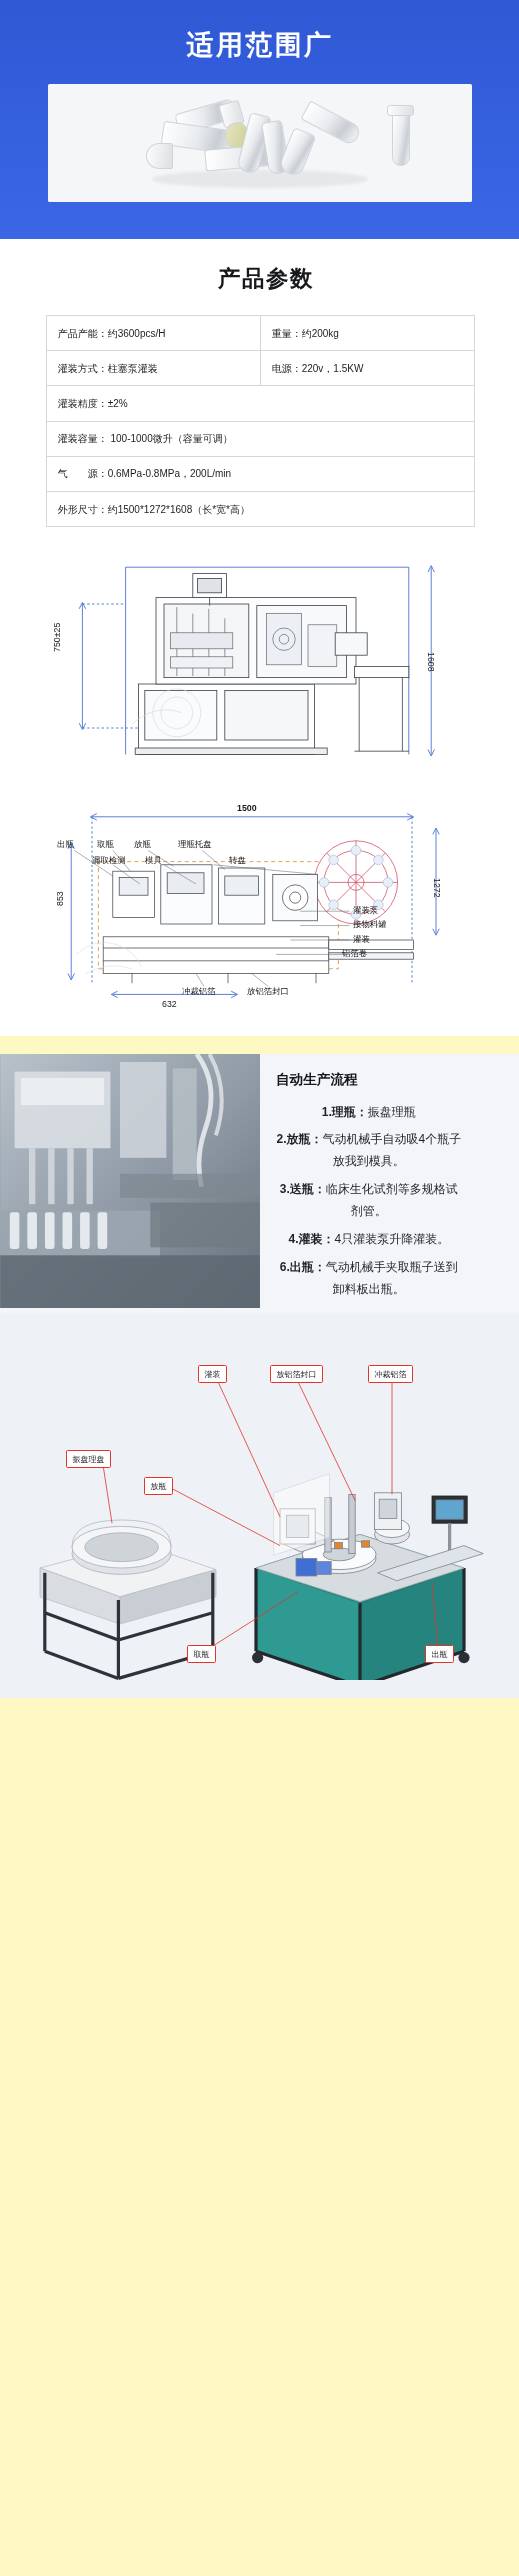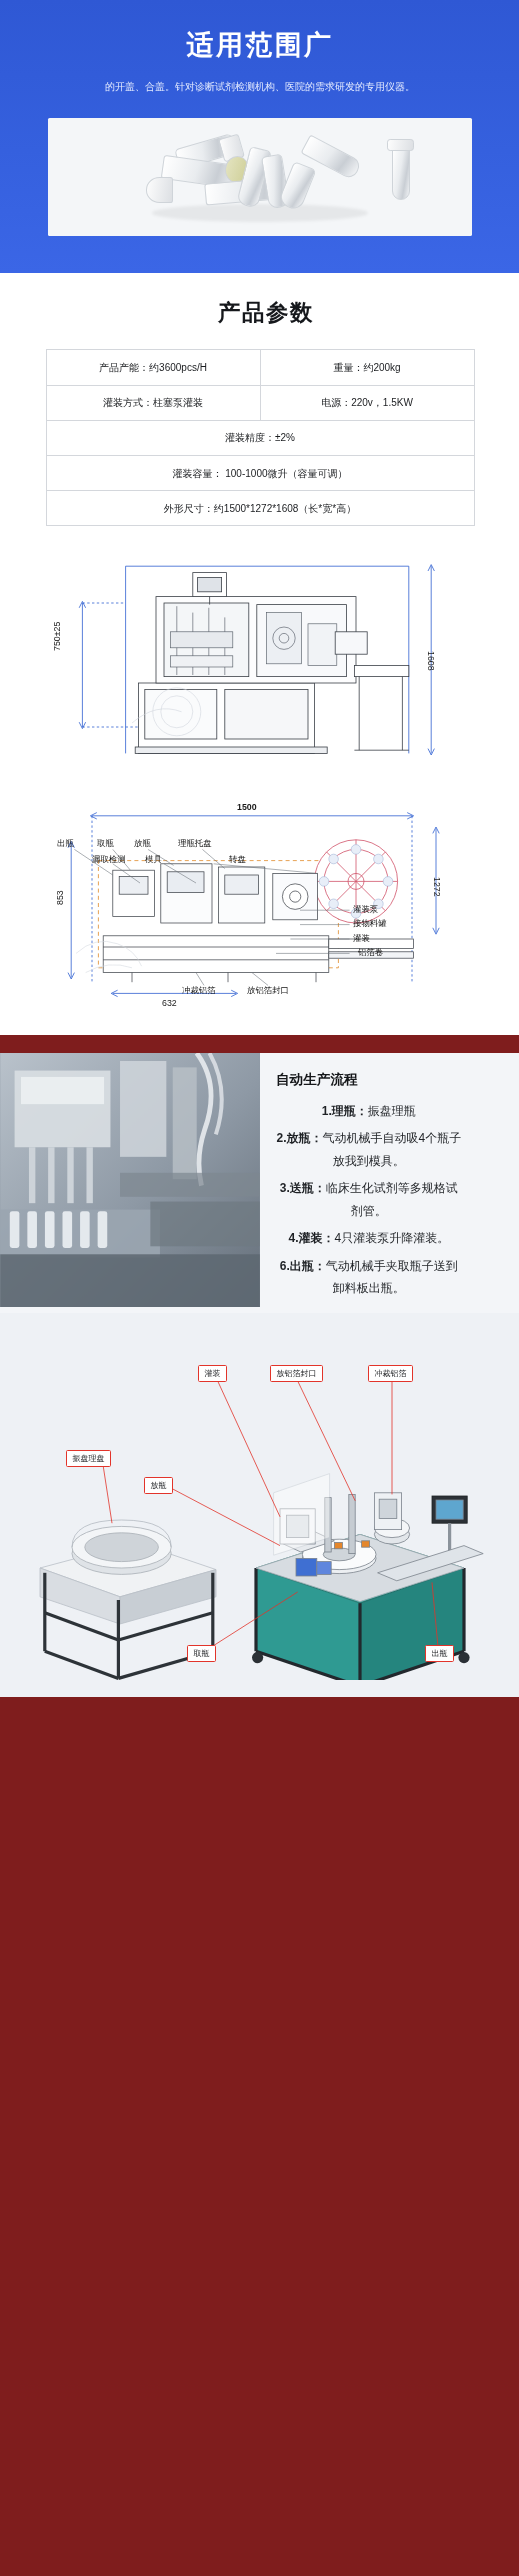--- a/index.html
+++ b/index.html
@@ -7,21 +7,21 @@
     margin: 0;
     padding: 0;
     background: #ffffff;
     font-family: "Liberation Sans", sans-serif;
   }
   .page {
     width: 520px;
     min-height: 2576px;
     margin: 0 auto;
     position: relative;
-    background: #7f1d1d;
+    background: #fef9c3;
     overflow: hidden;
   }
 
   
   .hero {
     background: linear-gradient(180deg, #2f58d4 0%, #3560de 55%, #3b66e6 100%);
     padding: 27px 0 37px 0;
     text-align: center;
     position: relative;
   }
@@ -83,21 +83,20 @@
     margin: 0 auto;
     border-collapse: collapse;
     font-size: 10px;
     color: #1b1d20;
   }
   table.params td {
     border: 0.8px solid #d4d7dc;
     padding: 9.6px 11.2px;
     line-height: 1.5;
     white-space: nowrap;
-    text-align: center;
   }
   table.params td.half { width: 50%; }
 
   
   .drawings {
     padding: 21px 0 8px 0;
     background: #ffffff;
     text-align: right;
   }
   .drawing-box {
@@ -174,21 +173,20 @@
   }
 </style>
 </head>
 <body>
 
 <div class="page">
 
   <section class="hero">
     <h1 class="hero-title">适用范围广</h1>
     <div class="hero-sub">
-      <div>的开盖、合盖。针对诊断试剂检测机构、医院的需求研发的专用仪器。</div>
     </div>
 
     <div class="hero-photo">
 
       <div class="tube-shadow" style="left:104px;top:86px;width:216px;height:17.6px;"></div>
 
       <div class="tube" style="left:128px;top:22.4px;width:59px;height:21px;transform:rotate(-16deg);"></div>
       <div class="tube cap" style="left:173px;top:17.6px;width:21px;height:24px;border-radius:3.2px;transform:rotate(-16deg);"></div>
 
       <div class="tube" style="left:114px;top:42px;width:77px;height:24px;transform:rotate(8deg);border-radius:3.2px 11.2px 11.2px 3.2px;"></div>
@@ -218,20 +216,23 @@
           <td class="half">灌装方式：柱塞泵灌装</td>
           <td class="half">电源：220v，1.5KW</td>
         </tr>
         <tr>
           <td colspan="2">灌装精度：±2%</td>
         </tr>
         <tr>
           <td colspan="2">灌装容量： 100-1000微升（容量可调）</td>
         </tr>
         <tr>
+          <td colspan="2">气　　源：0.6MPa-0.8MPa，200L/min</td>
+        </tr>
+        <tr>
           <td colspan="2">外形尺寸：约1500*1272*1608（长*宽*高）</td>
         </tr>
       </tbody>
     </table>
   </section>
 
   <section class="drawings">
 
     <div class="drawing-box" style="height:224px;">
       <svg width="448" height="224" viewBox="0 0 560 280">
@@ -410,21 +411,21 @@
       <div class="cn-label" style="left:21px;top:51px;">出瓶</div>
       <div class="cn-label" style="left:61px;top:51px;">取瓶</div>
       <div class="cn-label" style="left:98px;top:51px;">放瓶</div>
       <div class="cn-label" style="left:142px;top:51px;">理瓶托盘</div>
       <div class="cn-label" style="left:56px;top:67px;">漏取检测</div>
       <div class="cn-label" style="left:109px;top:67px;">模具</div>
       <div class="cn-label" style="left:154px;top:67px;padding-left:39px;">转盘</div>
       <div class="cn-label" style="left:317px;top:117px;">灌装泵</div>
       <div class="cn-label" style="left:317px;top:131px;">接物料罐</div>
       <div class="cn-label" style="left:317px;top:146px;">灌装</div>
-      <div class="cn-label" style="left:322px;top:160px;">铝箔卷</div>
+      <div class="cn-label" style="left:306px;top:160px;">铝箔卷</div>
       <div class="cn-label" style="left:146px;top:198px;">冲裁铝箔</div>
       <div class="cn-label" style="left:211px;top:198px;">放铝箔封口</div>
     </div>
   </section>
 
   <section class="process">
     <div class="process-photo">
       <svg width="260" height="254" viewBox="0 0 325 318">
         <defs>
           <linearGradient id="bgph" x1="0" y1="0" x2="1" y2="1">

